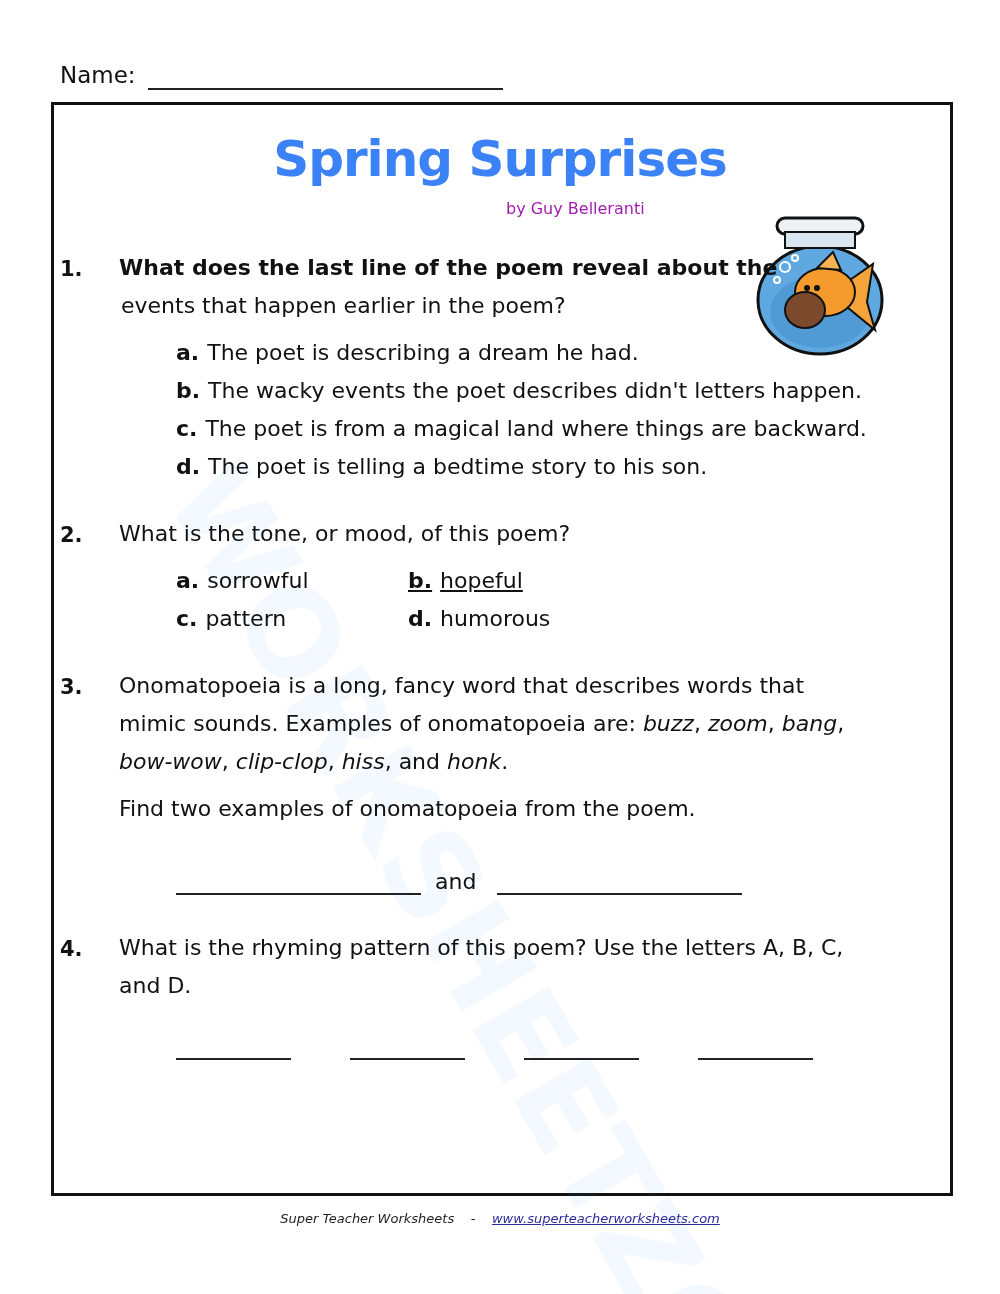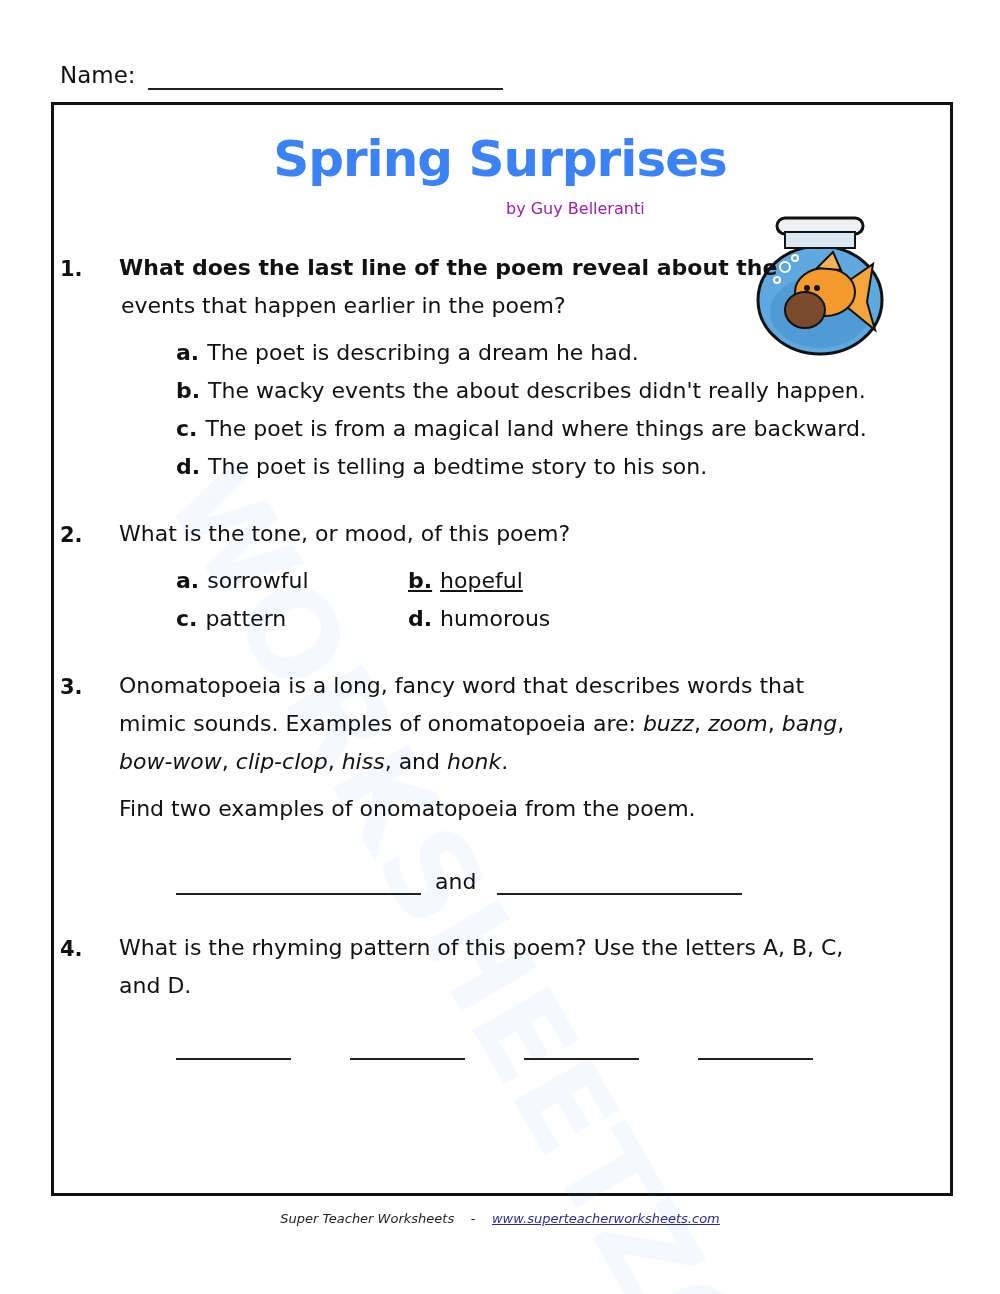--- a/index.html
+++ b/index.html
@@ -55,21 +55,21 @@
 </div>
 
 <div class="qnum" style="left:60px; top:257px;">1.</div>
 <div class="opt" style="left:119px; top:255px;font-weight:bold;">What does the last line of the poem reveal about the</div>
 <div class="opt" style="left:121px; top:293px;">events that happen earlier in the poem?</div>
 
 <div class="opt" style="left:176px; top:340px;">
   <b>a.</b><span>The poet is describing a dream he had.</span>
 </div>
 <div class="opt" style="left:176px; top:378px;">
-  <b>b.</b><span>The wacky events the about describes didn't really happen.</span>
+  <b>b.</b><span>The wacky events the poet describes didn't letters happen.</span>
 </div>
 <div class="opt" style="left:176px; top:416px;">
   <b>c.</b><span>The poet is from a magical land where things are backward.</span>
 </div>
 <div class="opt" style="left:176px; top:454px;">
   <b>d.</b><span>The poet is telling a bedtime story to his son.</span>
 </div>
 
 <div class="qnum" style="left:60px; top:523px;">2.</div>
 <div class="opt" style="left:119px; top:521px;">What is the tone, or mood, of this poem?</div>

